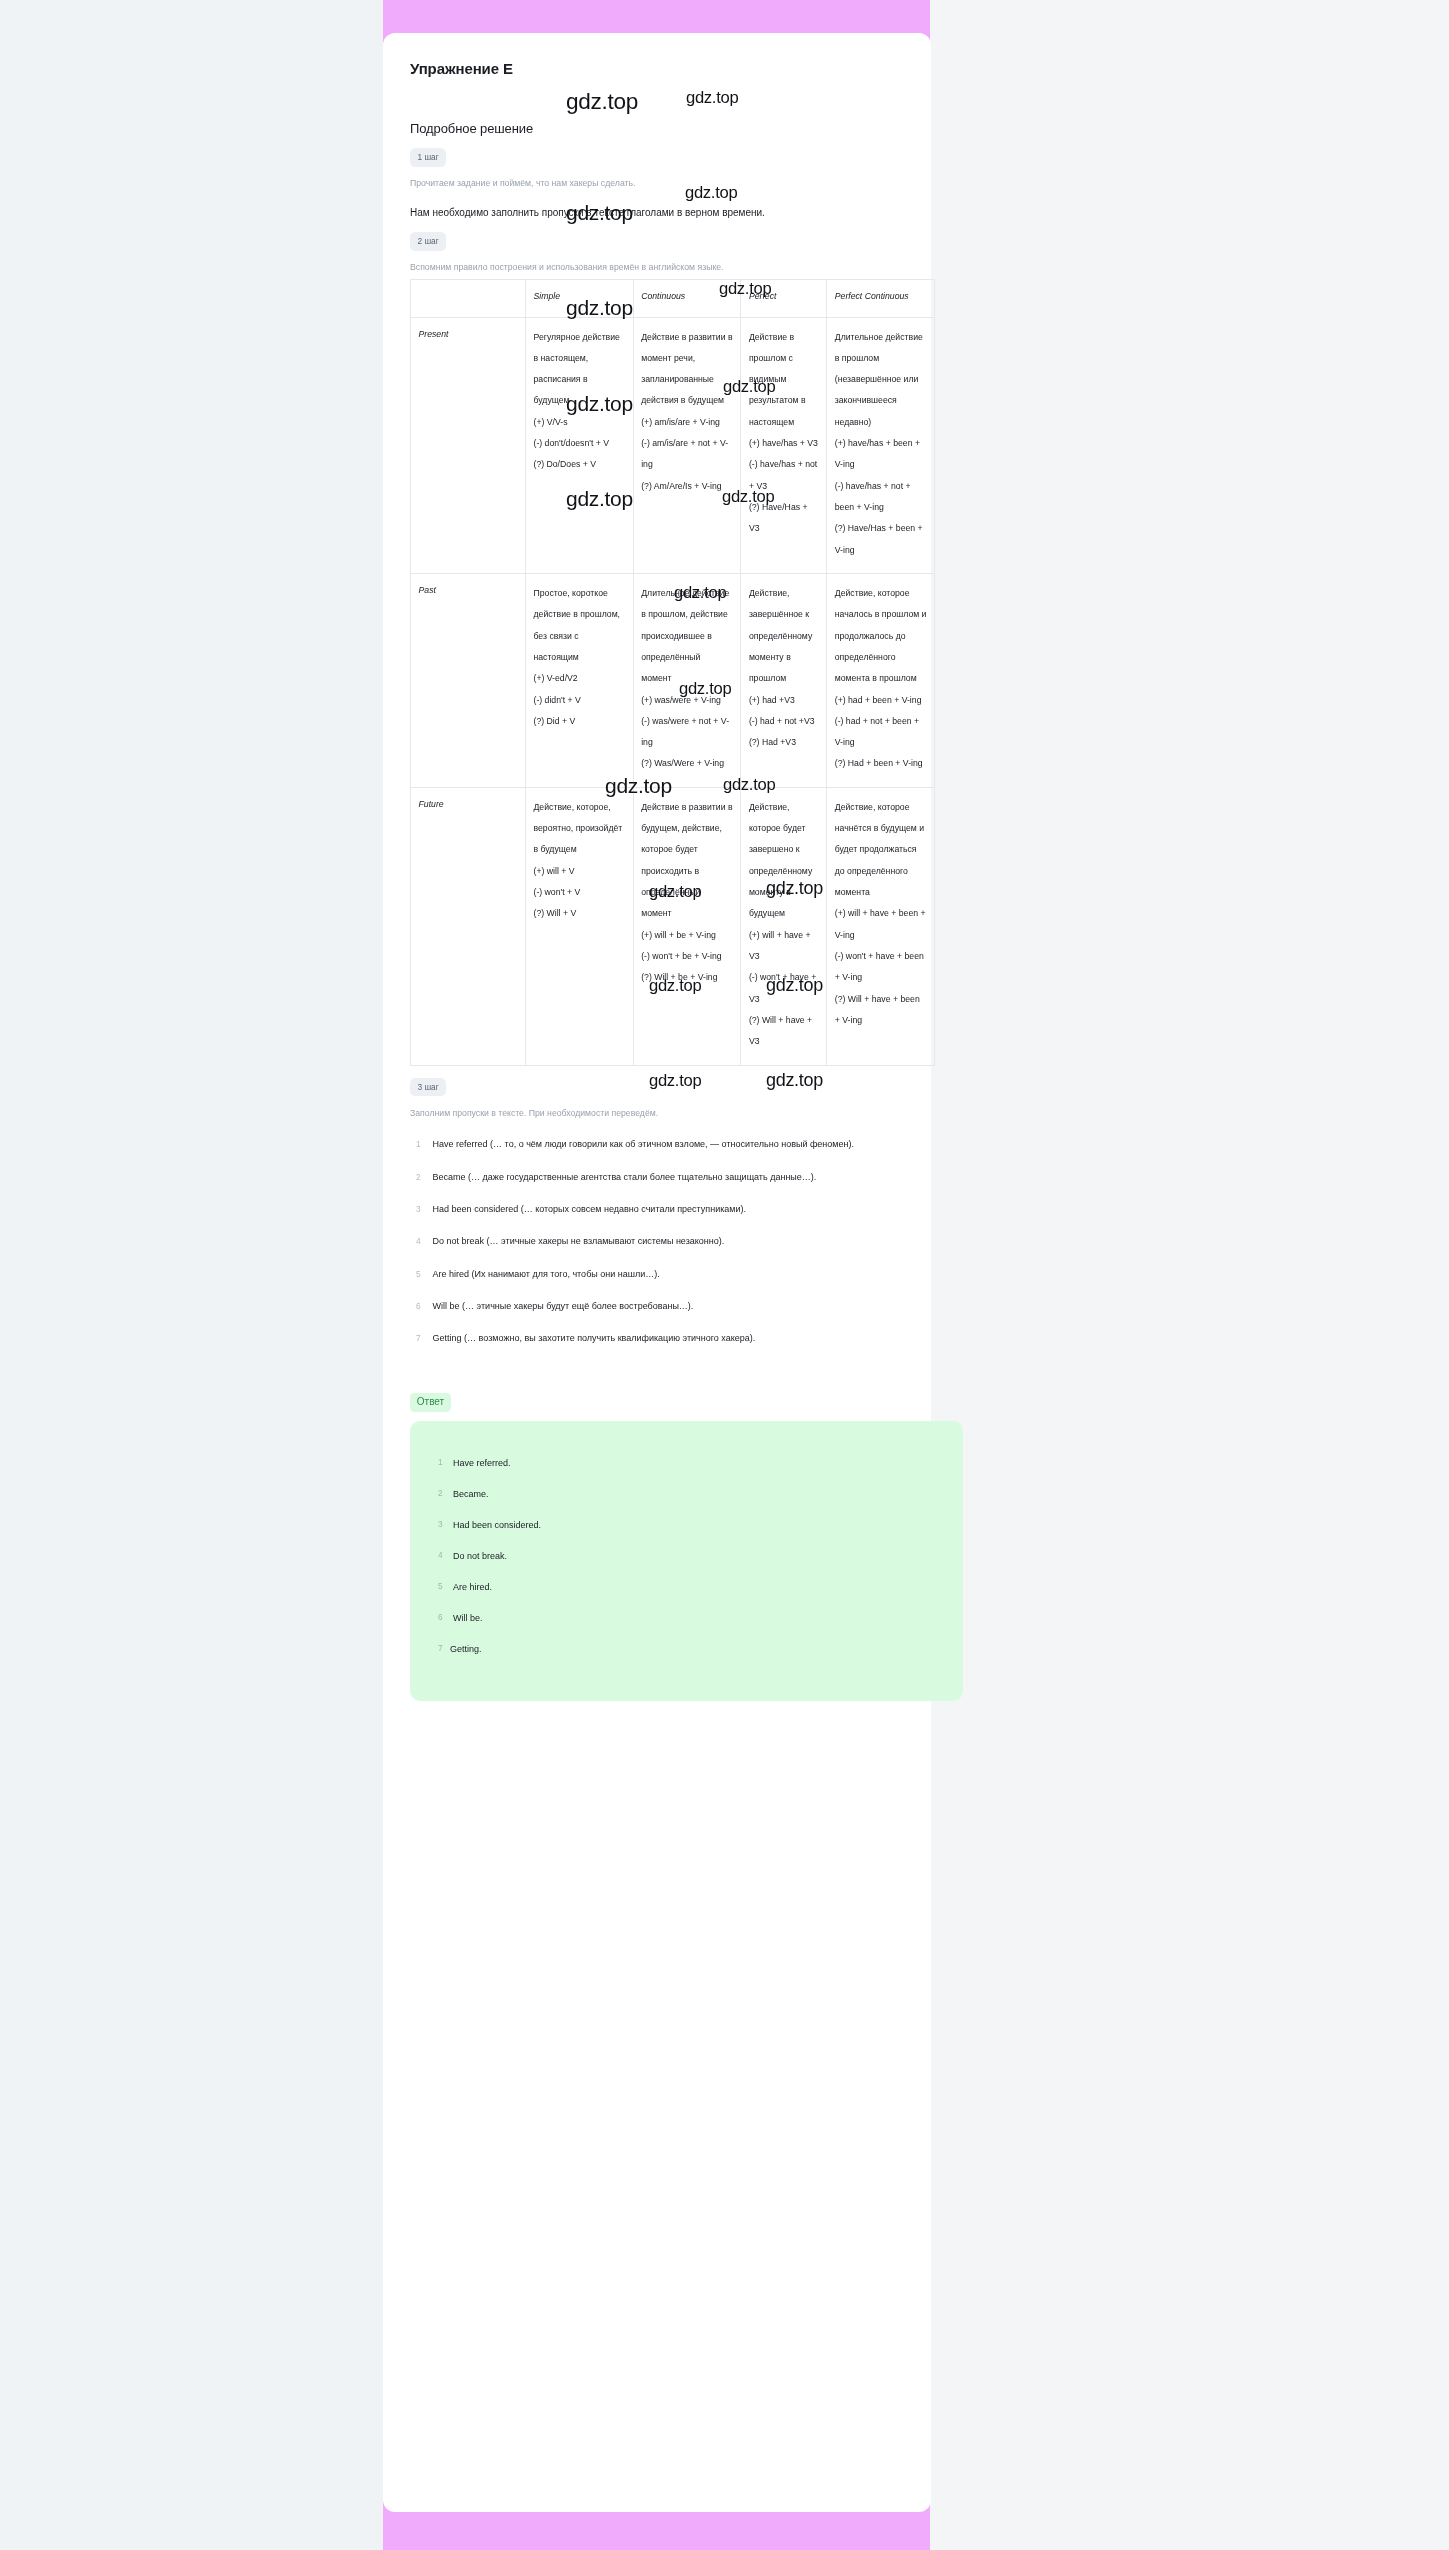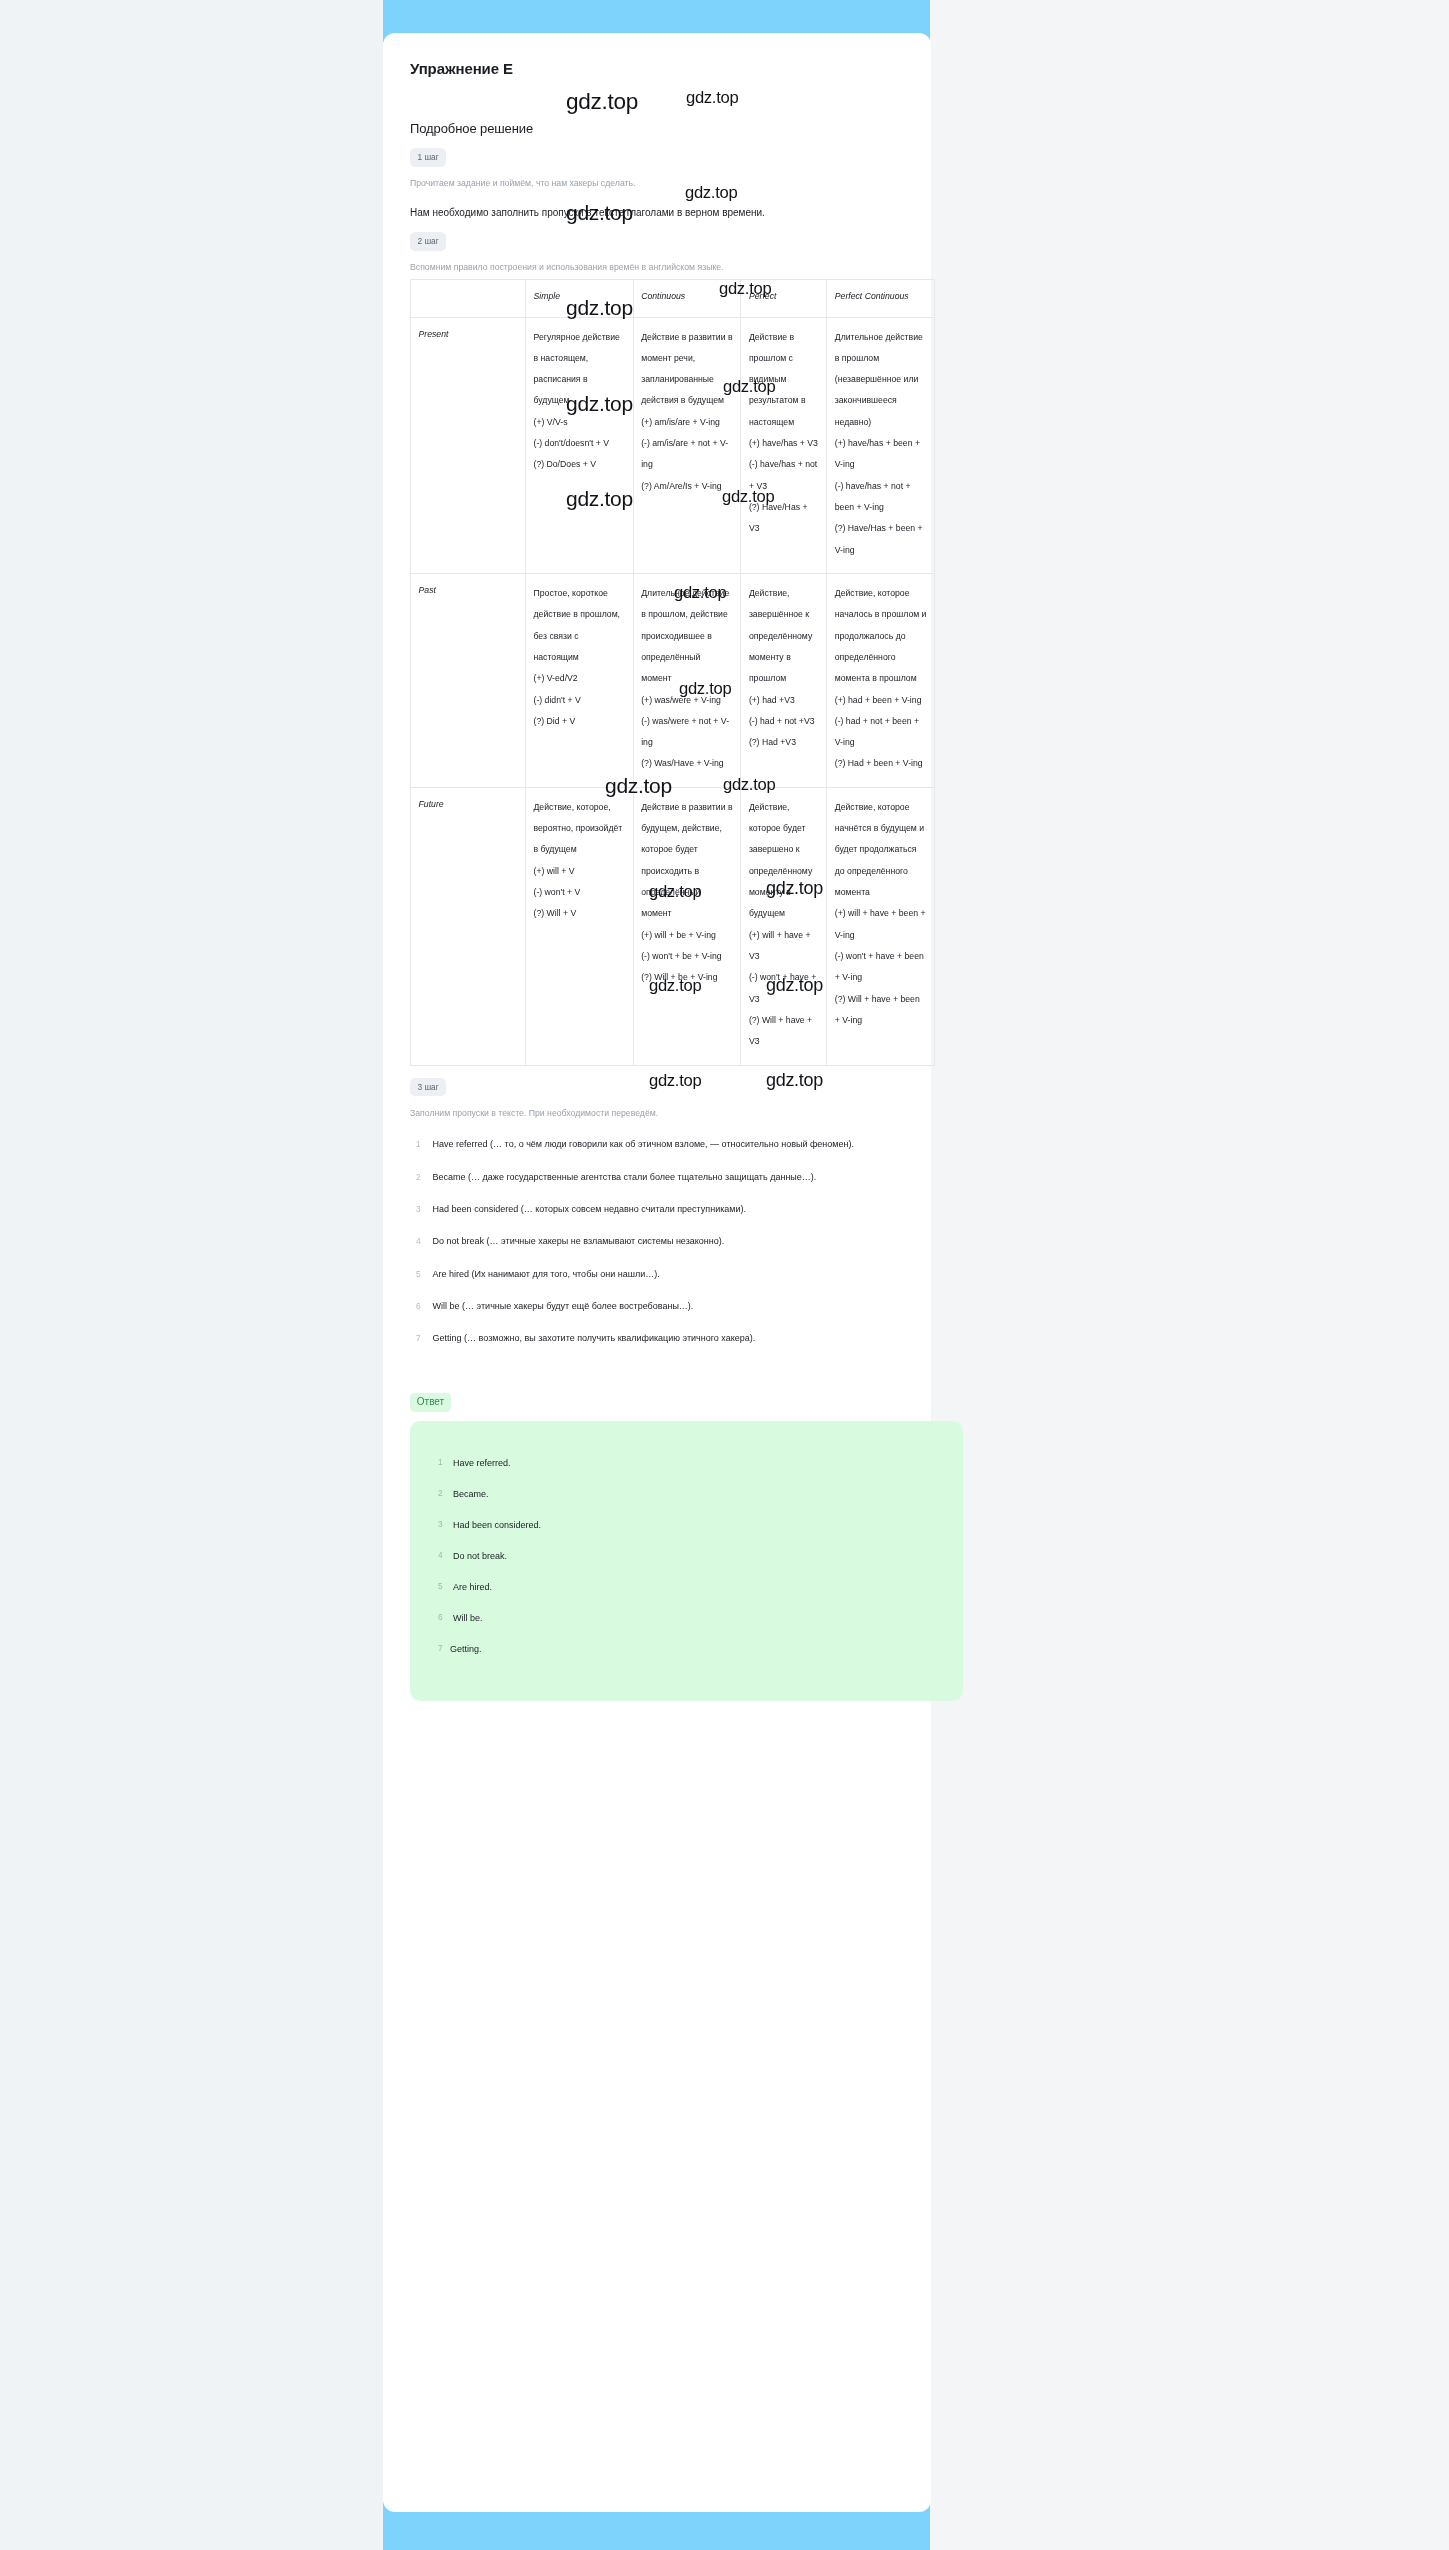--- a/index.html
+++ b/index.html
@@ -9,21 +9,21 @@
     width: 1449px;
   }
   body {
     font-family: "Liberation Sans", sans-serif;
     -webkit-font-smoothing: antialiased;
   }
   .page {
     position: relative;
     width: 1449px;
     min-height: 2550px;
-    background: #7dd3fc;
+    background: #f0abfc;
     overflow: hidden;
   }
   
   .gutter-left {
     position: absolute;
     left: 0; top: 0;
     width: 383px; height: 2550px;
     background: #f0f3f5;
   }
   .gutter-right {
@@ -264,21 +264,21 @@
               <td>
                 <span class="cell-line">Простое, короткое действие в прошлом, без связи с настоящим</span>
                 <span class="cell-line">(+) V-ed/V2</span>
                 <span class="cell-line">(-) didn't + V</span>
                 <span class="cell-line">(?) Did + V</span>
               </td>
               <td>
                 <span class="cell-line">Длительное действие в прошлом, действие происходившее в определённый момент</span>
                 <span class="cell-line">(+) was/were + V-ing</span>
                 <span class="cell-line">(-) was/were + not + V-ing</span>
-                <span class="cell-line">(?) Was/Have + V-ing</span>
+                <span class="cell-line">(?) Was/Were + V-ing</span>
               </td>
               <td>
                 <span class="cell-line">Действие, завершённое к определённому моменту в прошлом</span>
                 <span class="cell-line">(+) had +V3</span>
                 <span class="cell-line">(-) had + not +V3</span>
                 <span class="cell-line">(?) Had +V3</span>
               </td>
               <td>
                 <span class="cell-line">Действие, которое началось в прошлом и продолжалось до определённого момента в прошлом</span>
                 <span class="cell-line">(+) had + been + V-ing</span>

